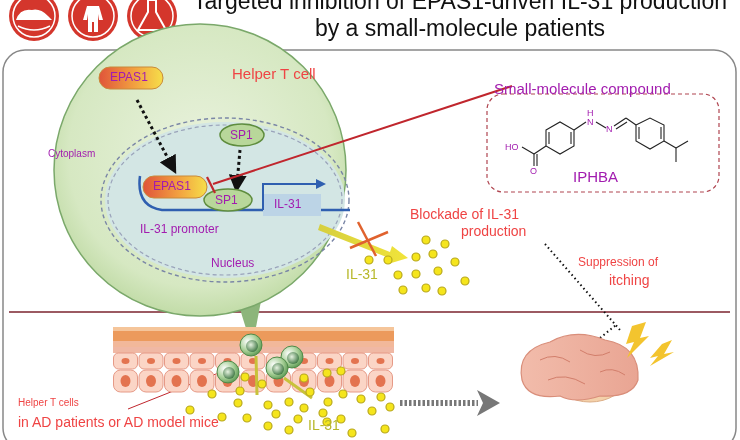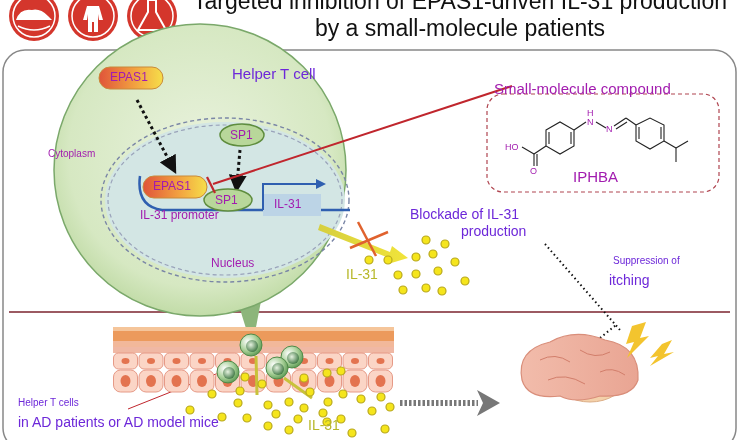--- a/index.html
+++ b/index.html
@@ -3,21 +3,21 @@
 <meta charset="utf-8">
 <style>
   html, body { margin: 0; padding: 0; }
   body { width: 740px; height: 440px; overflow: hidden; background: #ffffff; font-family: "Liberation Sans", sans-serif; position: relative; }
   .title { position: absolute; left: 180px; width: 560px; text-align: center; color: #111; font-size: 23px; line-height: 27px; }
   .title.l1 { top: -12px; }
   .title.l2 { top: 15px; }
   .icons { position: absolute; left: 8px; top: -14px; }
   .main-svg { position: absolute; left: 0; top: 0; }
   .lbl { position: absolute; white-space: nowrap; }
-  .red { color: #6d28d9; }
+  .red { color: #ef4444; }
   .dark { color: #a21caf; }
   .yel { color: #b7b82a; }
 </style>
 </head>
 <body>
 
 <svg class="icons" width="170" height="60" viewBox="0 0 170 60">
   <g>
     <circle cx="26" cy="30" r="25" fill="#d4362c"></circle>
     <circle cx="26" cy="30" r="21" fill="none" stroke="#fff" stroke-width="1.5"></circle>
@@ -265,31 +265,31 @@
   </svg>
 
 <div class="lbl red" style="left:232px;top:65px;font-size:15px;">Helper T cell</div>
 <div class="lbl dark" style="left:48px;top:148px;font-size:10px;">Cytoplasm</div>
 <div class="lbl dark" style="left:211px;top:256px;font-size:12px;">Nucleus</div>
 <div class="lbl dark" style="left:110px;top:70px;font-size:12px;">EPAS1</div>
 <div class="lbl dark" style="left:230px;top:128px;font-size:12px;">SP1</div>
 <div class="lbl dark" style="left:153px;top:179px;font-size:12px;">EPAS1</div>
 <div class="lbl dark" style="left:215px;top:193px;font-size:12px;">SP1</div>
 <div class="lbl dark" style="left:274px;top:197px;font-size:12px;">IL-31</div>
-<div class="lbl dark" style="left:140px;top:208px;font-size:12px;">IL-31 promoter</div>
+<div class="lbl dark" style="left:140px;top:222px;font-size:12px;">IL-31 promoter</div>
 
 <div class="lbl dark" style="left:494px;top:62px;font-size:15px;margin-top:18px;">Small-molecule compound</div>
 <div class="lbl dark" style="left:573px;top:168px;font-size:15px;">IPHBA</div>
 <div class="lbl dark" style="left:505px;top:142px;font-size:9px;">HO</div>
 <div class="lbl dark" style="left:530px;top:166px;font-size:9px;">O</div>
 <div class="lbl dark" style="left:587px;top:108px;font-size:9px;">H</div>
 <div class="lbl dark" style="left:587px;top:117px;font-size:9px;">N</div>
 <div class="lbl dark" style="left:606px;top:124px;font-size:9px;">N</div>
 
 <div class="lbl red" style="left:410px;top:206px;font-size:14px;text-align:right;">Blockade of IL-31</div>
 <div class="lbl red" style="left:461px;top:223px;font-size:14px;">production</div>
 <div class="lbl yel" style="left:346px;top:266px;font-size:14px;">IL-31</div>
-<div class="lbl red" style="left:578px;top:255px;font-size:10px;margin-left:35px;">Suppression of</div>
+<div class="lbl red" style="left:578px;top:255px;font-size:12px;">Suppression of</div>
 <div class="lbl red" style="left:609px;top:272px;font-size:14px;">itching</div>
 
 <div class="lbl red" style="left:18px;top:397px;font-size:10px;text-align:right;">Helper T cells</div>
 <div class="lbl red" style="left:18px;top:414px;font-size:14px;">in AD patients or AD model mice</div>
 <div class="lbl yel" style="left:308px;top:417px;font-size:14px;">IL-31</div>
 
 </body></html>

